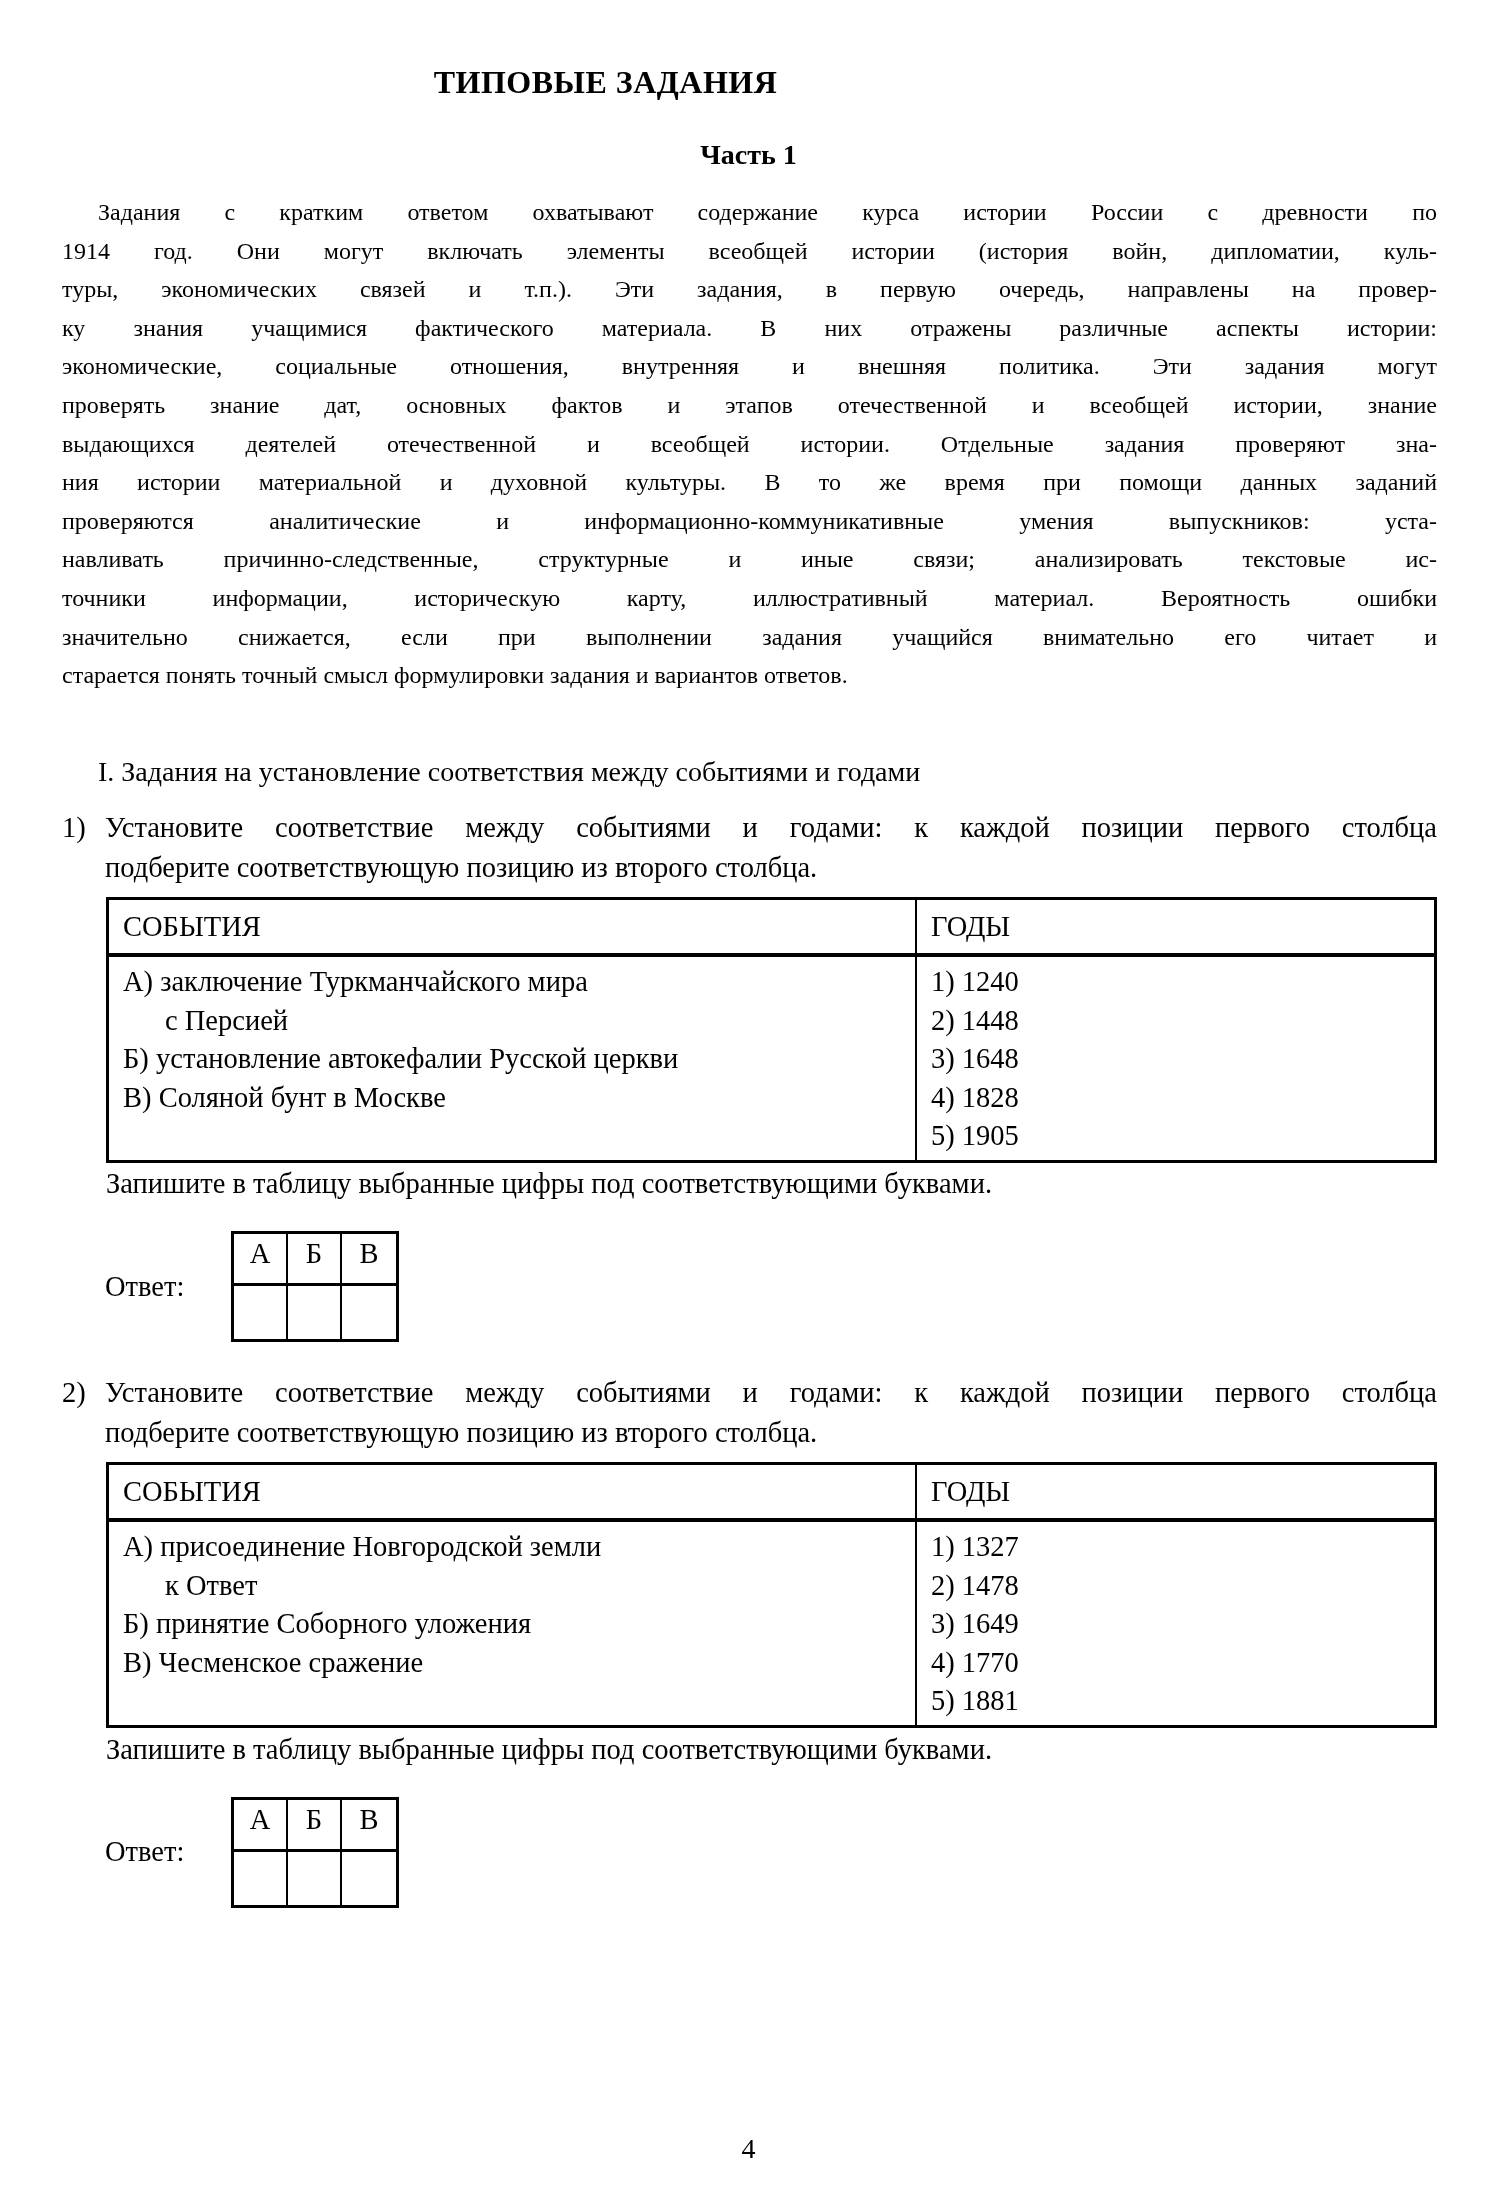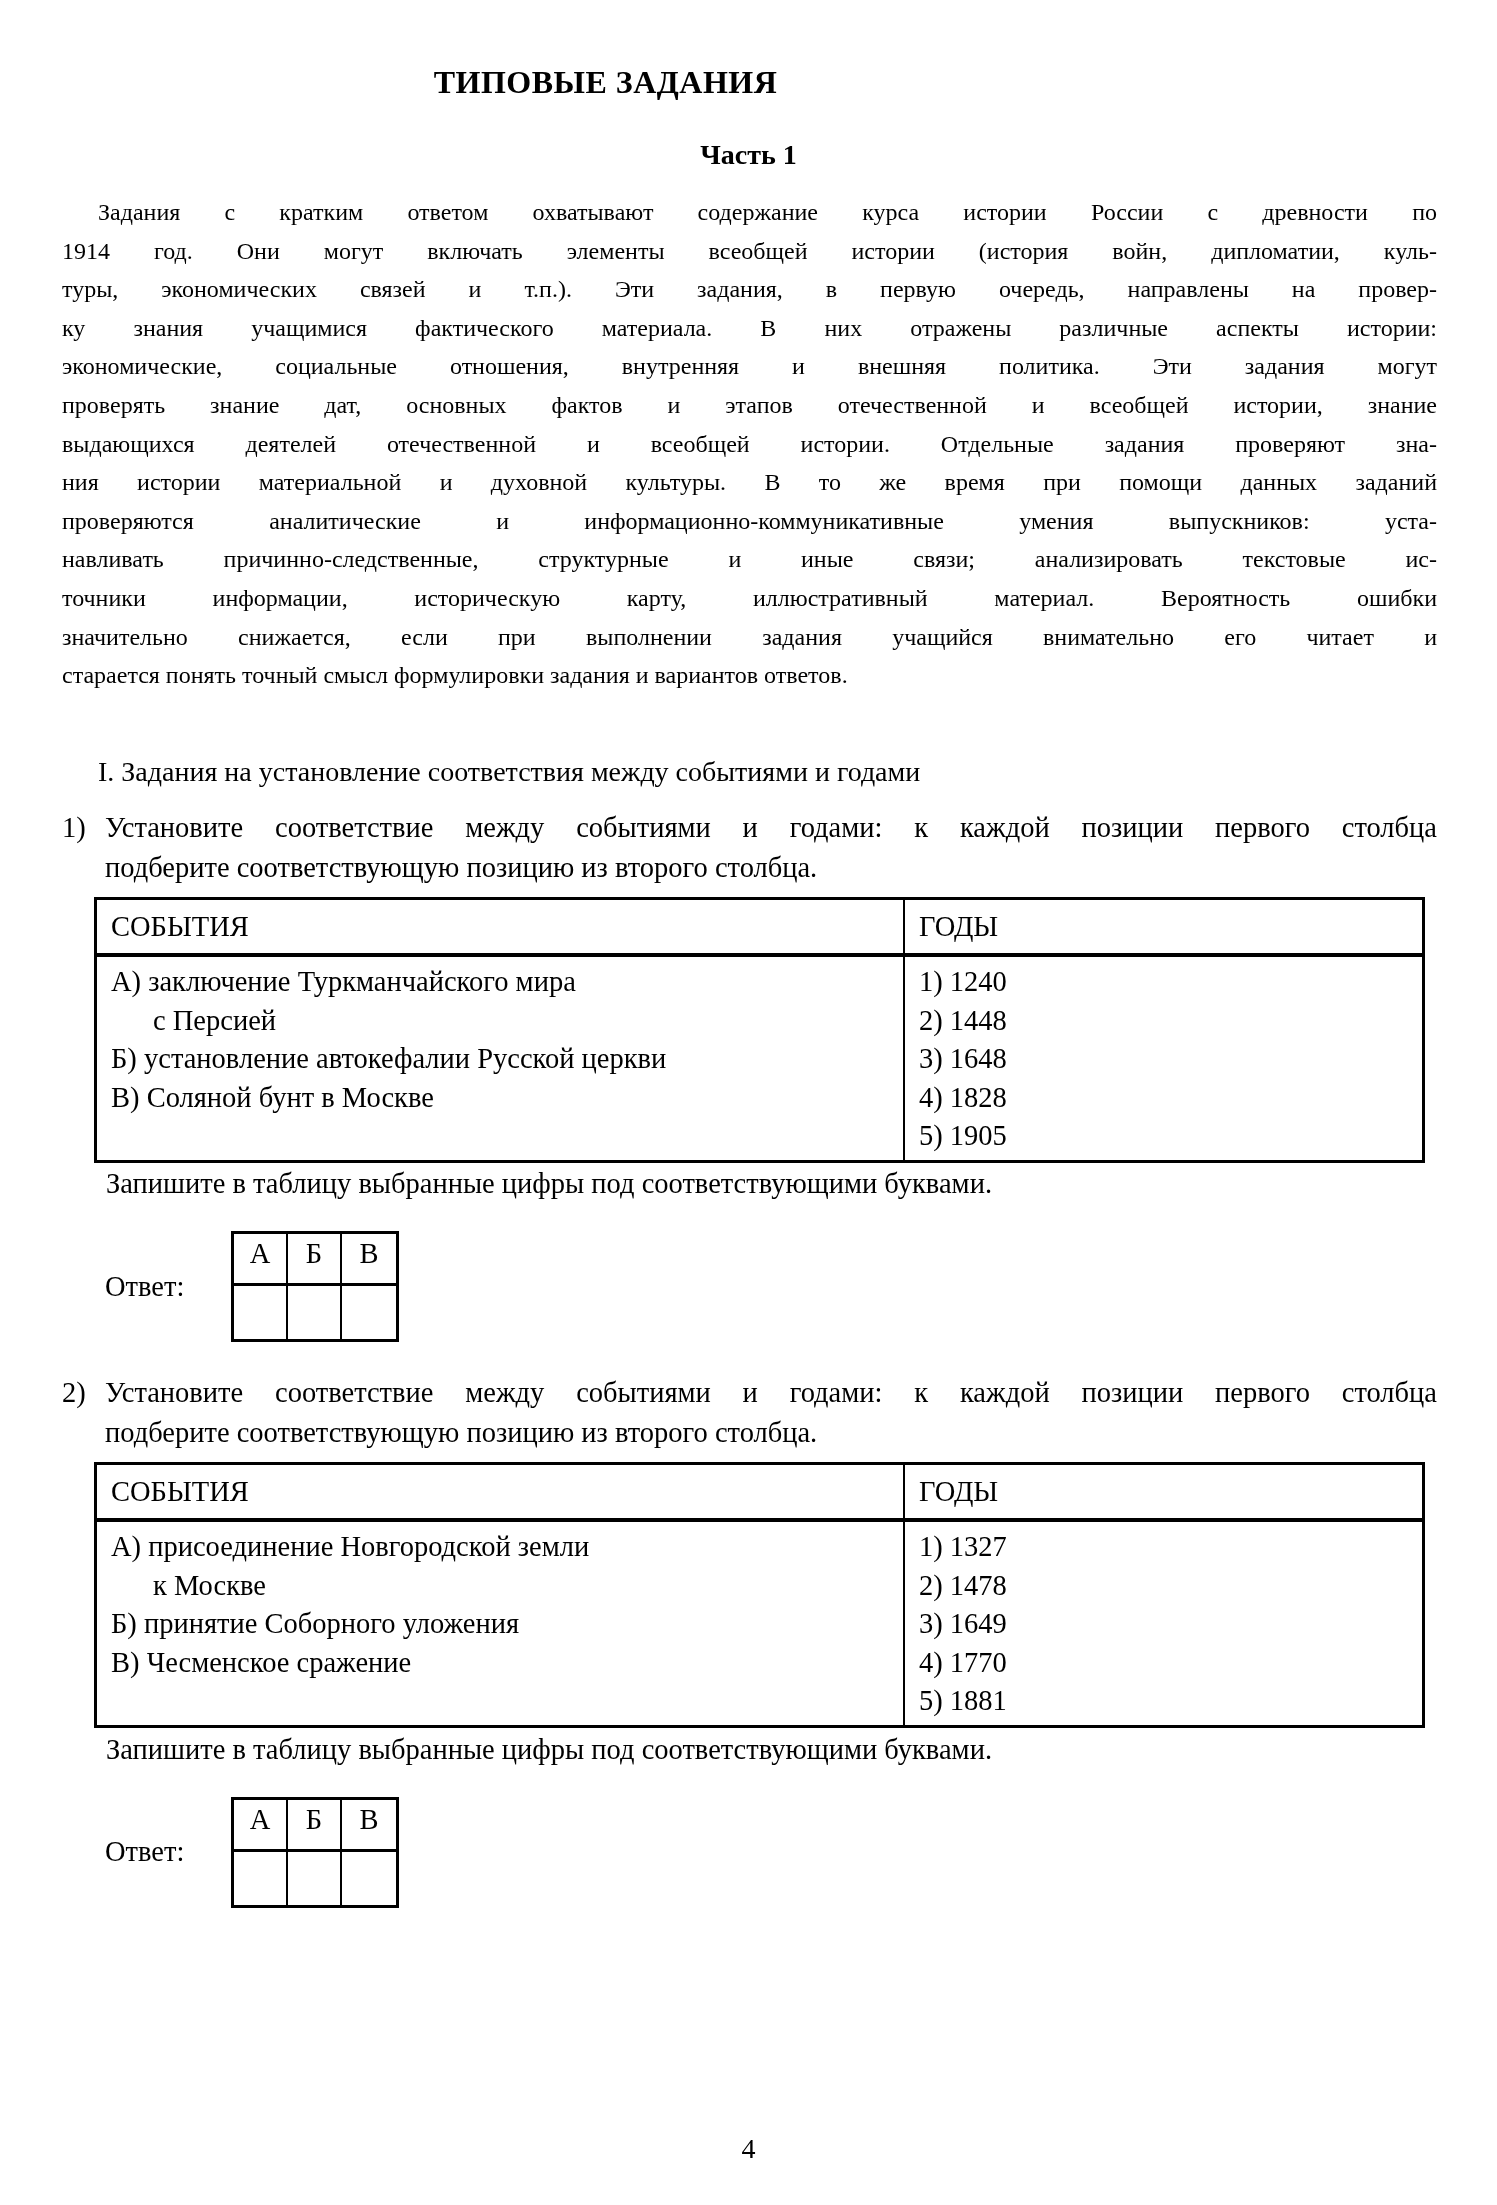--- a/index.html
+++ b/index.html
@@ -30,21 +30,21 @@
     font-weight: normal; font-size: 28px; line-height: 34px;
   }
   .task {
     position: absolute; left: 62px; width: 1375px;
     font-size: 28.5px; line-height: 40px;
   }
   .task .num { position: absolute; left: 0; top: 0; }
   .task .l1 { display: block; padding-left: 43px; text-align-last: justify; text-align: justify; }
   .task .l2 { display: block; padding-left: 43px; }
   .match-table {
-    position: absolute; left: 94px; width: 1331px;
+    position: absolute; left: 106px; width: 1331px;
     border: 3px solid #000; box-sizing: border-box;
     border-collapse: collapse; font-size: 28.5px;
   }
   .match-table .hdr { display: flex; border-bottom: 4px solid #000; height: 53px; align-items: center; }
   .match-table .col-ev { width: 808px; border-right: 2px solid #000; box-sizing: border-box; padding-left: 14px; height: 100%; display: flex; align-items: center; }
   .match-table .col-yr { flex: 1; padding-left: 14px; height: 100%; display: flex; align-items: center; }
   .match-table .body { display: flex; }
   .match-table .body .col-ev,
   .match-table .body .col-yr { display: block; height: auto; padding-top: 6px; padding-bottom: 4px; line-height: 38.6px; }
   .ev-item { display: block; }
@@ -146,21 +146,21 @@
 
 <div class="match-table" style="top:1462px;">
   <div class="hdr">
     <div class="col-ev">СОБЫТИЯ</div>
     <div class="col-yr">ГОДЫ</div>
   </div>
   <div class="body">
     <div class="col-ev">
       <span class="ev-item">
         <span>А) присоединение Новгородской земли</span>
-        <span class="cont">к Москве</span>
+        <span class="cont">к Ответ</span>
       </span>
       <span class="ev-item">Б) принятие Соборного уложения</span>
       <span class="ev-item">В) Чесменское сражение</span>
     </div>
     <div class="col-yr">
       <span class="yr-item">1) 1327</span>
       <span class="yr-item">2) 1478</span>
       <span class="yr-item">3) 1649</span>
       <span class="yr-item">4) 1770</span>
       <span class="yr-item">5) 1881</span>

